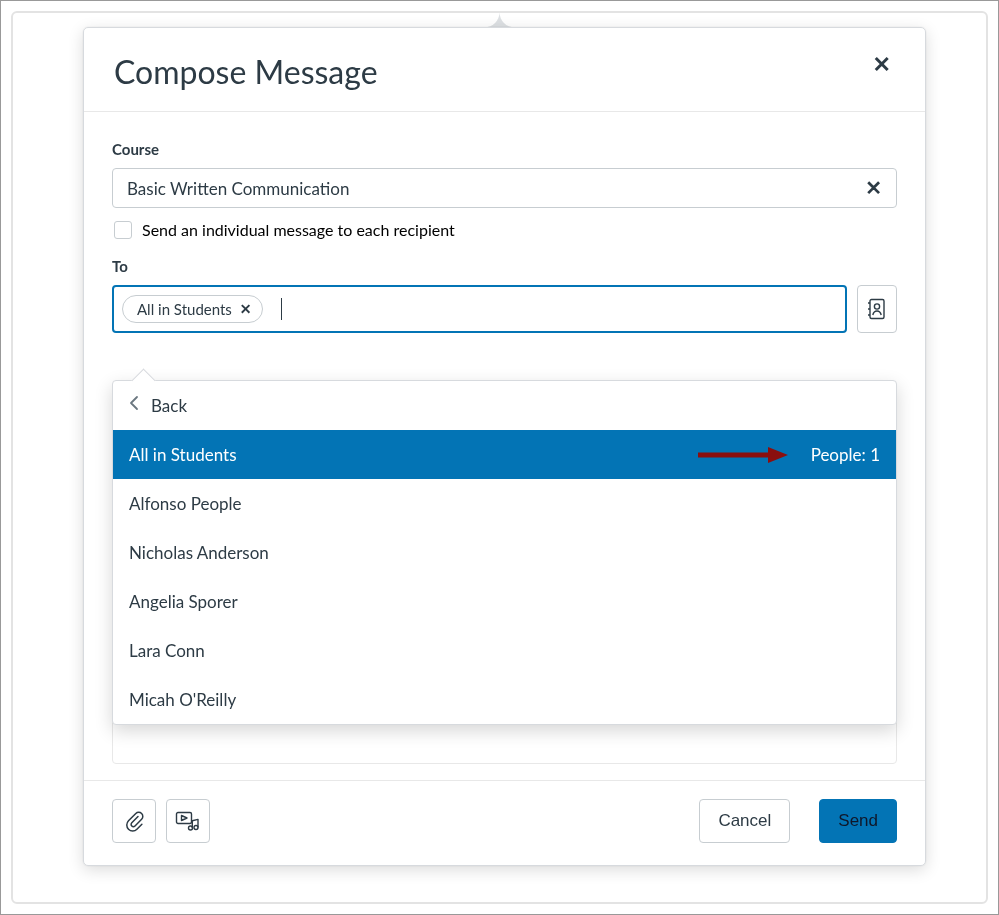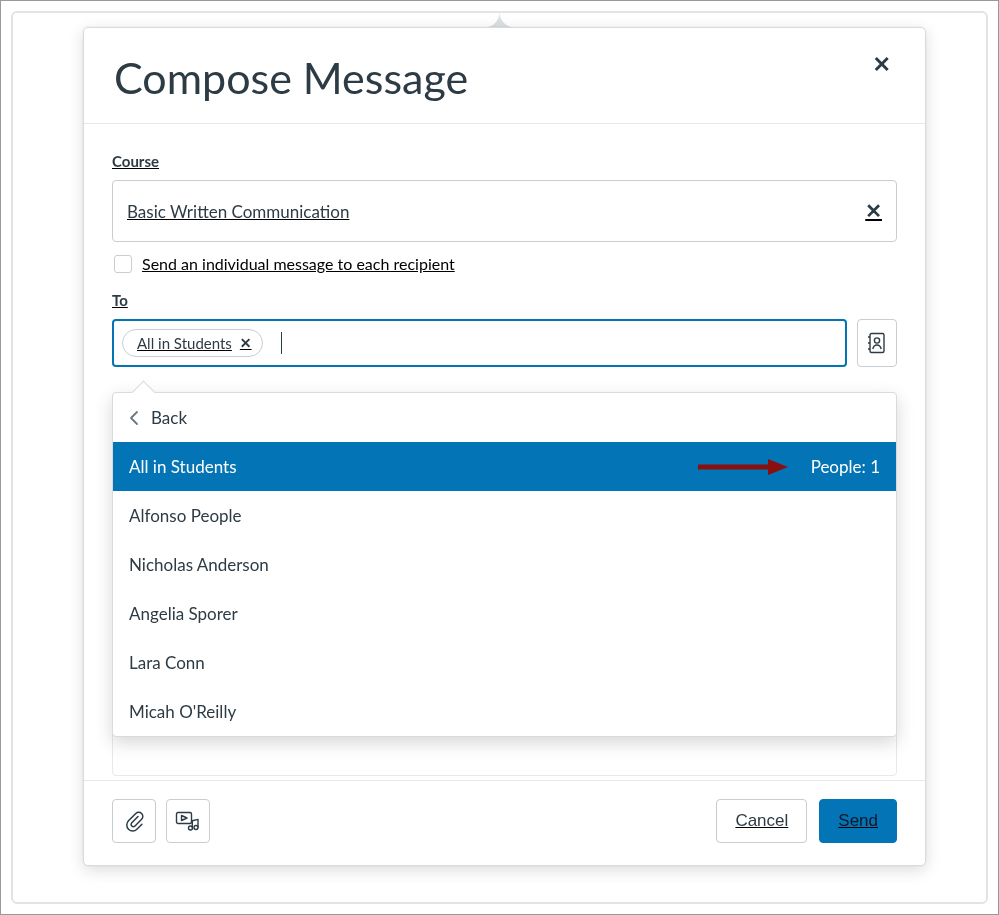--- a/index.html
+++ b/index.html
@@ -41,21 +41,21 @@
       display: flex;
       flex-direction: column;
     }
     .modal-header {
       padding: 24px 30px 20px 30px;
       display: flex;
       align-items: flex-start;
       justify-content: space-between;
     }
     .modal-title {
-      font-size: 43px;
+      font-size: 32px;
       font-weight: 400;
       color: #2d3b45;
     }
     .close-x {
       font-size: 22px;
       font-weight: 800;
       color: #2d3b45;
       cursor: pointer;
       line-height: 1;
       background: none;
@@ -64,33 +64,32 @@
     }
     .divider {
       height: 1px;
       background: #e8e8e8;
       margin: 0 0 8px 0;
     }
     .modal-body {
       padding: 10px 28px 0 28px;
       flex: 1;
       position: relative;
-      text-decoration: underline;
     }
     .field-label {
       font-size: 15px;
       font-weight: 700;
       color: #2d3b45;
       margin: 10px 0 10px 0;
       display: block;
     }
     .course-box {
       border: 1px solid #c7cdd1;
       border-radius: 4px;
-      height: 62px;
+      height: 40px;
       display: flex;
       align-items: center;
       justify-content: space-between;
       padding: 0 14px;
       font-size: 17px;
       color: #2d3b45;
     }
     .course-clear {
       font-size: 20px;
       font-weight: 800;
@@ -181,21 +180,20 @@
       top: -9px;
       left: 22px;
       width: 16px; height: 16px;
       background: #fff;
       border-left: 1px solid #d7dade;
       border-top: 1px solid #d7dade;
       transform: rotate(45deg);
     }
     .dd-back {
       display: flex;
-      align-items: center;
       gap: 12px;
       padding: 14px 16px;
       font-size: 17px;
       color: #2d3b45;
       cursor: pointer;
     }
     .dd-back svg { stroke: #6b7780; }
     .dd-item {
       padding: 14px 16px;
       font-size: 17px;
@@ -236,21 +234,21 @@
     }
     .footer-left { display: flex; gap: 10px; }
     .icon-btn {
       width: 44px; height: 44px;
       border: 1px solid #c7cdd1;
       border-radius: 4px;
       background: #fff;
       display: flex; align-items: center; justify-content: center;
       cursor: pointer;
     }
-    .footer-right { display: flex; gap: 12px; text-decoration: underline; }
+    .footer-right { display: flex; gap: 29px; }
     .btn {
       height: 44px;
       padding: 0 18px;
       border-radius: 4px;
       font-size: 17px;
       cursor: pointer;
       display: inline-flex; align-items: center;
     }
     .btn-secondary {
       background: #fff;

